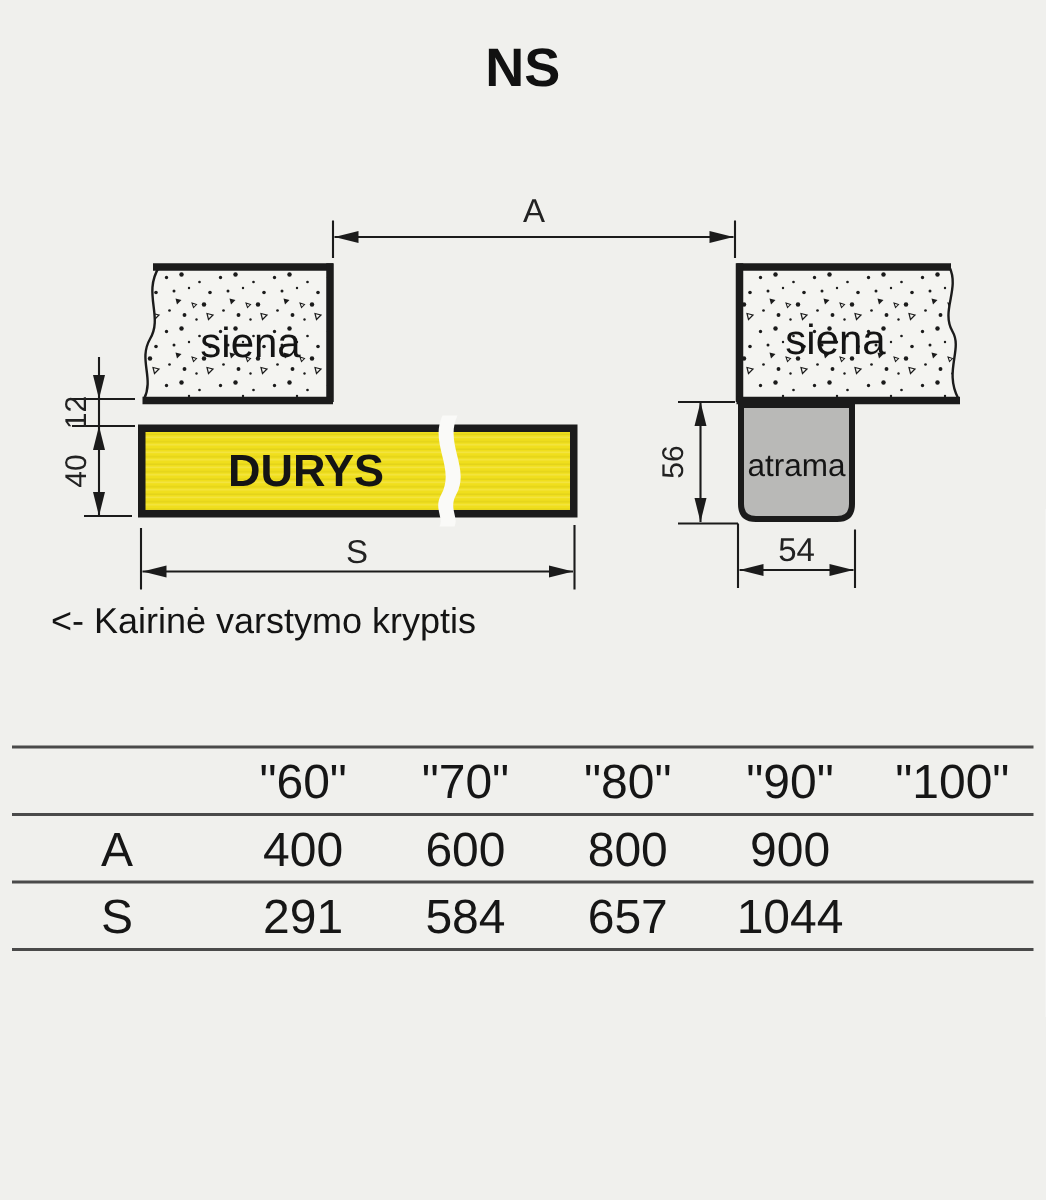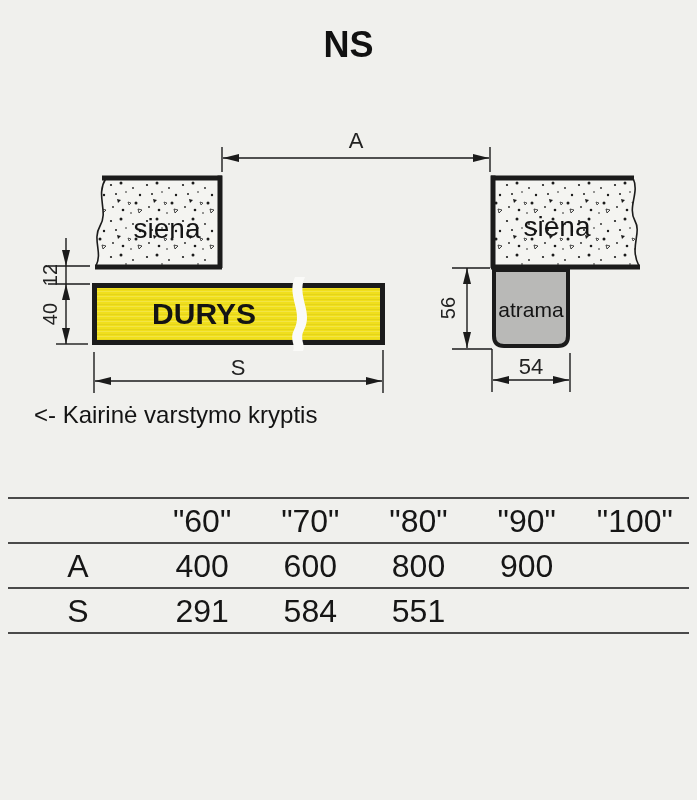--- a/index.html
+++ b/index.html
@@ -164,17 +164,18 @@
       <div class="td">A</div>
       <div class="td">400</div>
       <div class="td">600</div>
       <div class="td">800</div>
       <div class="td">900</div>
     </div>
     <div class="tr">
       <div class="td">S</div>
       <div class="td">291</div>
       <div class="td">584</div>
-      <div class="td">551</div>
+      <div class="td">657</div>
+      <div class="td">1044</div>
     </div>
   </div>
 
 </div>
 
 </body></html>

